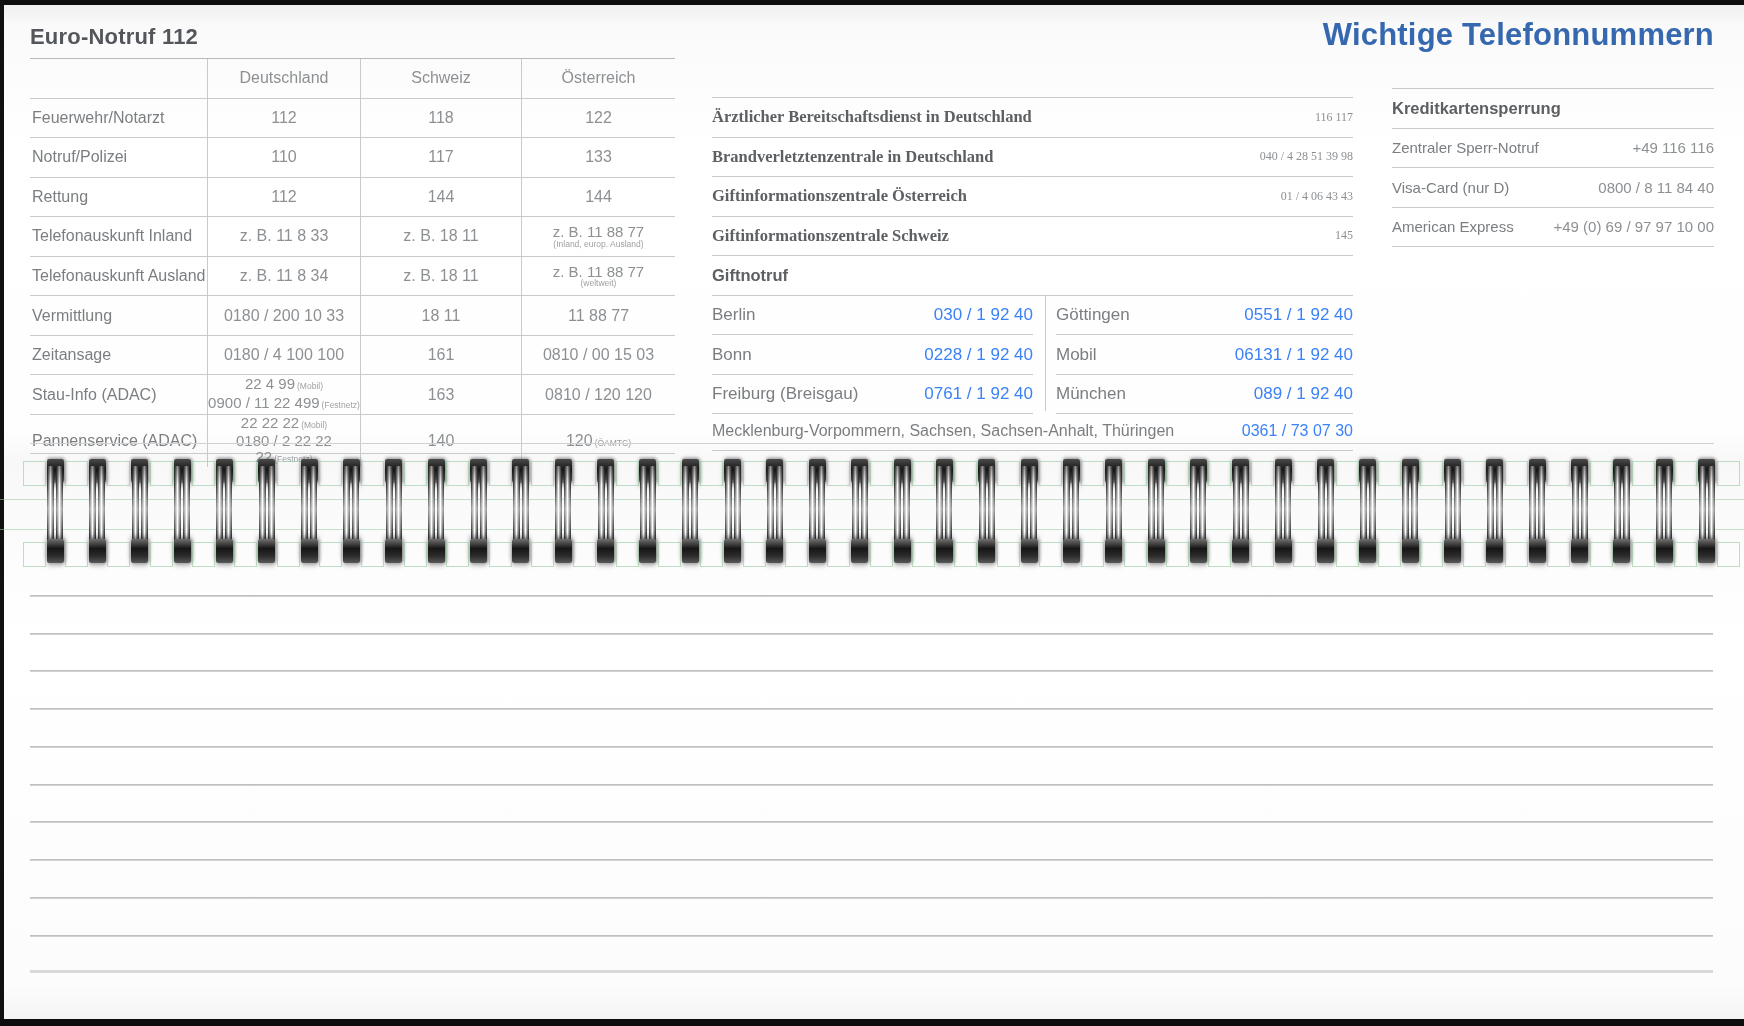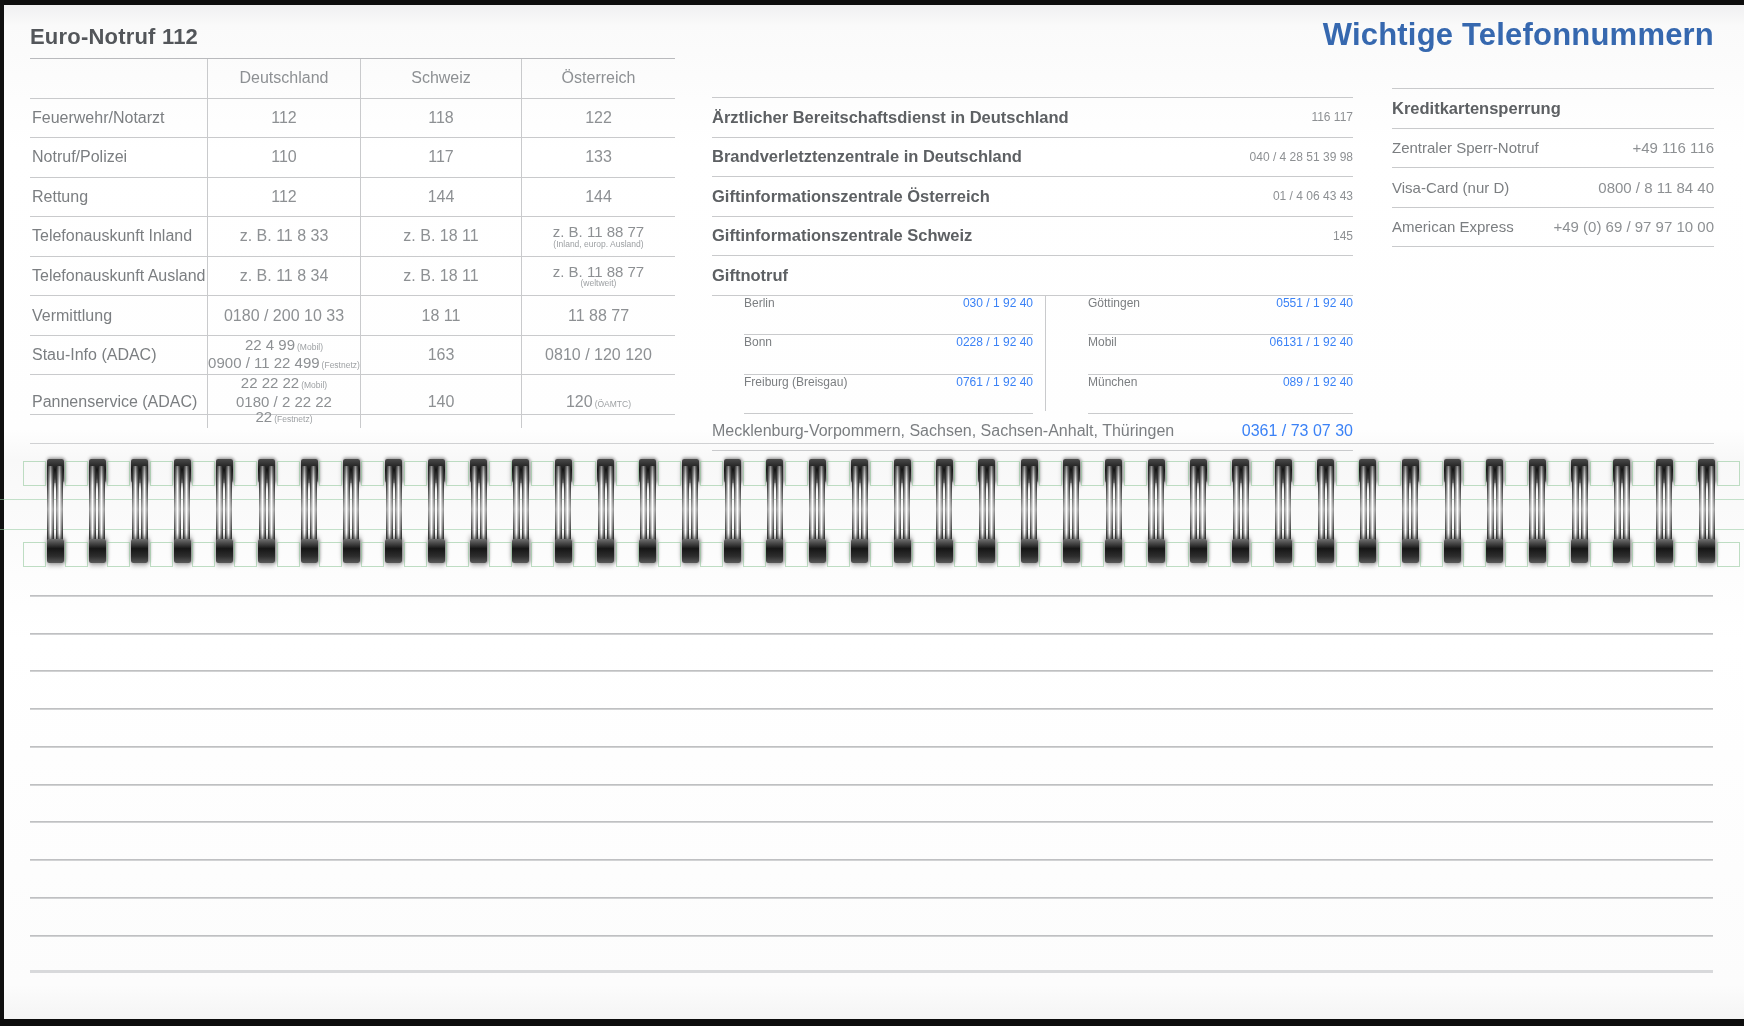--- a/index.html
+++ b/index.html
@@ -22,30 +22,30 @@
   .et-cell{display:flex;align-items:center;justify-content:center;height:100%;font-size:16px;color:#8d9093;text-align:center;}
   .et-cell.c2,.et-cell.c3,.et-cell.c4{border-left:1px solid #c9cacc;}
   .et-label{justify-content:flex-start;color:#7b7e81;padding-left:2px;}
   .et-head .et-cell{color:#8d9093;}
   .stack{display:flex;flex-direction:column;align-items:center;line-height:15.5px;font-size:15px;}
   .note{font-size:8.5px;color:#9da0a3;font-style:normal;margin-left:2px;}
   .note-under{font-size:8.5px;color:#9da0a3;line-height:9px;}
 
   
   #services{position:absolute;left:712px;top:97px;width:641px;border-top:1px solid #c9cacc;}
-  .svc-row{height:38.55px;border-bottom:1px solid #c9cacc;display:flex;align-items:center;justify-content:space-between;}
+  .svc-row{height:38.55px;border-bottom:1px solid #c9cacc;display:flex;align-items:center;justify-content:space-between;font-family:Liberation Serif, serif;}
   .svc-label{font-weight:bold;color:#5d6063;font-size:16.5px;}
   .svc-num{color:#8d9093;font-size:12px;}
   .gift-head{height:38.55px;border-bottom:1px solid #c9cacc;display:flex;align-items:center;font-weight:bold;color:#5d6063;font-size:16.5px;}
   .gift-cols{position:relative;height:115.65px;}
   .gift-col{position:absolute;top:0;}
   .gift-col.left{left:0;width:321px;}
   .gift-col.right{left:344px;width:297px;}
   .gift-divider{position:absolute;left:333px;top:0;width:1px;height:115.65px;background:#c9cacc;}
-  .gift-row{height:38.55px;border-bottom:1px solid #c9cacc;display:flex;justify-content:space-between;font-size:12px;margin-left:32px;}
+  .gift-row{height:38.55px;border-bottom:1px solid #c9cacc;display:flex;align-items:center;justify-content:space-between;font-size:17px;}
   .gift-city{color:#7b7e81;}
   .gift-num{color:#3b82f6;}
   .gift-wide{height:38.55px;border-bottom:1px solid #c9cacc;display:flex;align-items:center;justify-content:space-between;font-size:16px;}
 
   
   #credit{position:absolute;left:1392px;top:88px;width:322px;border-top:1px solid #c9cacc;}
   .credit-head{height:38.55px;border-bottom:1px solid #c9cacc;display:flex;align-items:center;font-weight:bold;color:#5d6063;font-size:16.5px;}
   .credit-row{height:38.55px;border-bottom:1px solid #c9cacc;display:flex;align-items:center;justify-content:space-between;font-size:15px;}
   .credit-label{color:#7b7e81;}
   .credit-num{color:#8d9093;}
@@ -137,20 +137,26 @@
     </div>
   </div>
 
   <div class="et-row">
     <div class="et-cell et-label c1">Vermittlung</div>
     <div class="et-cell c2">0180 / 200 10 33</div>
     <div class="et-cell c3">18 11</div>
     <div class="et-cell c4">11 88 77</div>
   </div>
 
+  <div class="et-row">
+    <div class="et-cell et-label c1">Zeitansage</div>
+    <div class="et-cell c2">0180 / 4 100 100</div>
+    <div class="et-cell c3">161</div>
+    <div class="et-cell c4">0810 / 00 15 03</div>
+  </div>
 
   <div class="et-row">
     <div class="et-cell et-label c1">Stau-Info (ADAC)</div>
     <div class="et-cell c2">
       <span class="stack">
         <span><span>22 4 99</span><i class="note">(Mobil)</i></span>
         <span><span>0900 / 11 22 499</span><i class="note">(Festnetz)</i></span>
       </span>
     </div>
     <div class="et-cell c3">163</div>

